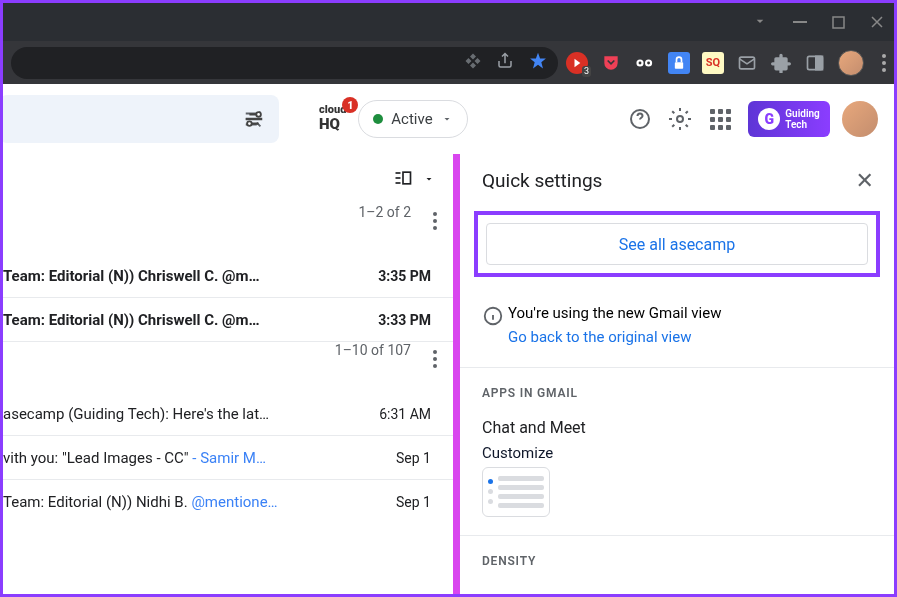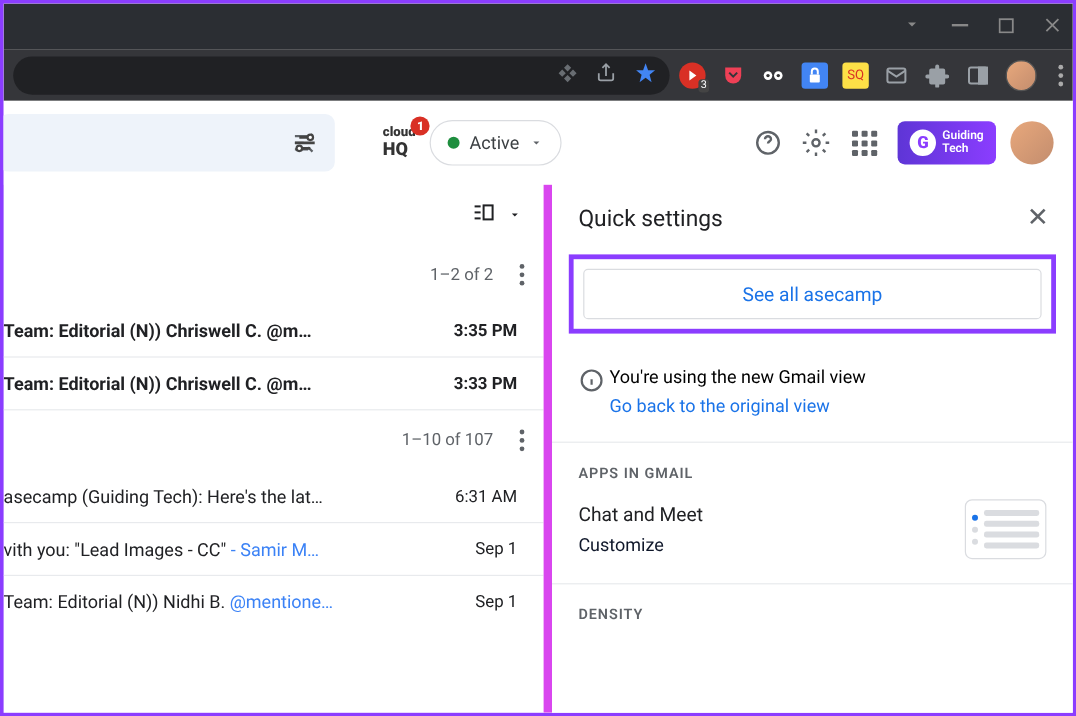--- a/index.html
+++ b/index.html
@@ -34,21 +34,21 @@
 .apps-grid span{background:#5f6368;border-radius:1px;}
 .gt-badge{width:82px;height:36px;background:linear-gradient(90deg,#5e35d6,#8b3dff);border-radius:6px;display:flex;align-items:center;justify-content:center;gap:5px;color:#fff;font-size:10px;font-weight:600;margin:0 8px;}
 .gt-badge .gt-logo{width:22px;height:22px;background:#fff;border-radius:50%;display:flex;align-items:center;justify-content:center;color:#8b3dff;font-weight:900;font-size:14px;}
 .avatar-lg{width:36px;height:36px;border-radius:50%;background:linear-gradient(135deg,#e8a87c,#c38d6e);margin-left:4px;}
 
 
 .content { display:flex; height: calc(100% - 151px); }
 .mail-col { width: 450px; padding-right:0; }
 .list-controls { height: 50px; display:flex; align-items:center; justify-content:flex-end; padding:0 18px 0 0; gap:10px; font-size:14px; color:#5f6368;}
 .split-ic svg{width:20px;height:20px;fill:#202124;}
-.section-count{height:50px;display:flex;align-items:center;justify-content:flex-end;padding:0 8px;gap:14px;font-size:14px;color:#5f6368;}
+.section-count{height:50px;display:flex;justify-content:flex-end;padding:0 8px;gap:14px;font-size:14px;color:#5f6368;}
 .v-dots{display:flex;flex-direction:column;gap:3px;padding:8px;}
 .v-dots span{width:4px;height:4px;background:#5f6368;border-radius:50%;}
 .mail-row{height:44px;display:flex;align-items:center;justify-content:space-between;padding:0 22px 0 0;border-bottom:1px solid #e8eaed;font-size:15px;}
 .mail-subj{color:#202124;white-space:nowrap;overflow:hidden;text-overflow:ellipsis;max-width:320px;}
 .mail-subj.bold{font-weight:700;}
 .mail-subj .grey{color:#3b82f6;font-weight:400;}
 .mail-time{font-size:14px;color:#202124;}
 .mail-time.bold{font-weight:700;}
 
 
@@ -56,21 +56,21 @@
 .sp-header{display:flex;align-items:center;justify-content:space-between;padding:14px 20px 14px 22px;}
 .sp-title{font-size:19px;color:#202124;}
 .close-x{font-size:22px;color:#5f6368;cursor:pointer;}
 .see-all-wrap{margin:4px 14px 14px 14px;padding:8px;border:4px solid #8b3dff;}
 .see-all-btn{width:100%;height:42px;border:1px solid #dadce0;background:#fff;border-radius:4px;color:#1a73e8;font-size:16px;display:flex;align-items:center;justify-content:center;cursor:pointer;}
 .info-box{display:flex;gap:4px;padding:10px 22px 18px 22px;border-bottom:1px solid #e8eaed;}
 .info-ic{width:22px;height:22px;flex-shrink:0;margin-top:4px;}
 .info-txt{font-size:15px;line-height:1.6;}
 .info-txt .link{color:#1a73e8;cursor:pointer;}
 .sp-section-hdr{padding:18px 22px 10px 22px;font-size:12px;font-weight:600;letter-spacing:0.8px;color:#5f6368;}
-.chat-row{display:flex;align-items:center;justify-content:space-between;padding:4px 22px;}
+.chat-row{display:flex;align-items:flex-start;justify-content:space-between;padding:4px 22px;flex-direction:column;}
 .chat-txt{font-size:16px;color:#202124;line-height:1.7;}
 .chat-txt .link{color:#0f172a;cursor:pointer;font-size:15px;}
 .preview-box{width:68px;height:50px;border:1px solid #dadce0;border-radius:6px;display:flex;align-items:center;padding:5px;gap:5px;}
 .pv-dots{display:flex;flex-direction:column;gap:5px;}
 .pv-dots span{width:5px;height:5px;border-radius:50%;background:#dadce0;}
 .pv-dots span:first-child{background:#1a73e8;}
 .pv-lines{flex:1;display:flex;flex-direction:column;gap:4px;}
 .pv-lines span{height:5px;background:#dadce0;border-radius:2px;}
 .sp-divider{height:1px;background:#e8eaed;margin:14px 0 0 0;}
 </style>
@@ -124,21 +124,21 @@
           <circle cx="19" cy="7" r="5" fill="#fff"></circle>
           <circle cx="19" cy="7" r="2" fill="#333"></circle>
         </svg>
       </div>
     <div class="ext-ic" style="background:#4285f4;border-radius:3px;">
         <svg viewBox="0 0 24 24" fill="#fff">
           <rect x="7" y="11" width="10" height="8" rx="1"></rect>
           <path d="M9 11V8a3 3 0 016 0v3" stroke="#fff" fill="none" stroke-width="2"></path>
         </svg>
       </div>
-    <div class="ext-ic" style="background:#fde047;border-radius:3px;color:#d93025;font-size:11px;font-weight:400;">SQ</div>
+    <div class="ext-ic" style="background:#fef9c3;border-radius:3px;color:#d93025;font-size:11px;font-weight:700;">SQ</div>
     <div class="ext-ic">
         <svg viewBox="0 0 24 24" fill="none" stroke="#9aa0a6" stroke-width="2">
           <rect x="3" y="5" width="18" height="14" rx="2"></rect>
           <path d="M3 7l9 6 9-6"></path>
         </svg>
       </div>
     <div class="ext-ic">
         <svg viewBox="0 0 24 24" fill="#9aa0a6">
           <path d="M20 11V7a2 2 0 00-2-2h-4V3a2 2 0 00-4 0v2H6a2 2 0 00-2 2v4H2a2 2 0 000 4h2v4a2 2 0 002 2h4v2a2 2 0 004 0v-2h4a2 2 0 002-2v-4h2a2 2 0 000-4z"></path>
         </svg>

